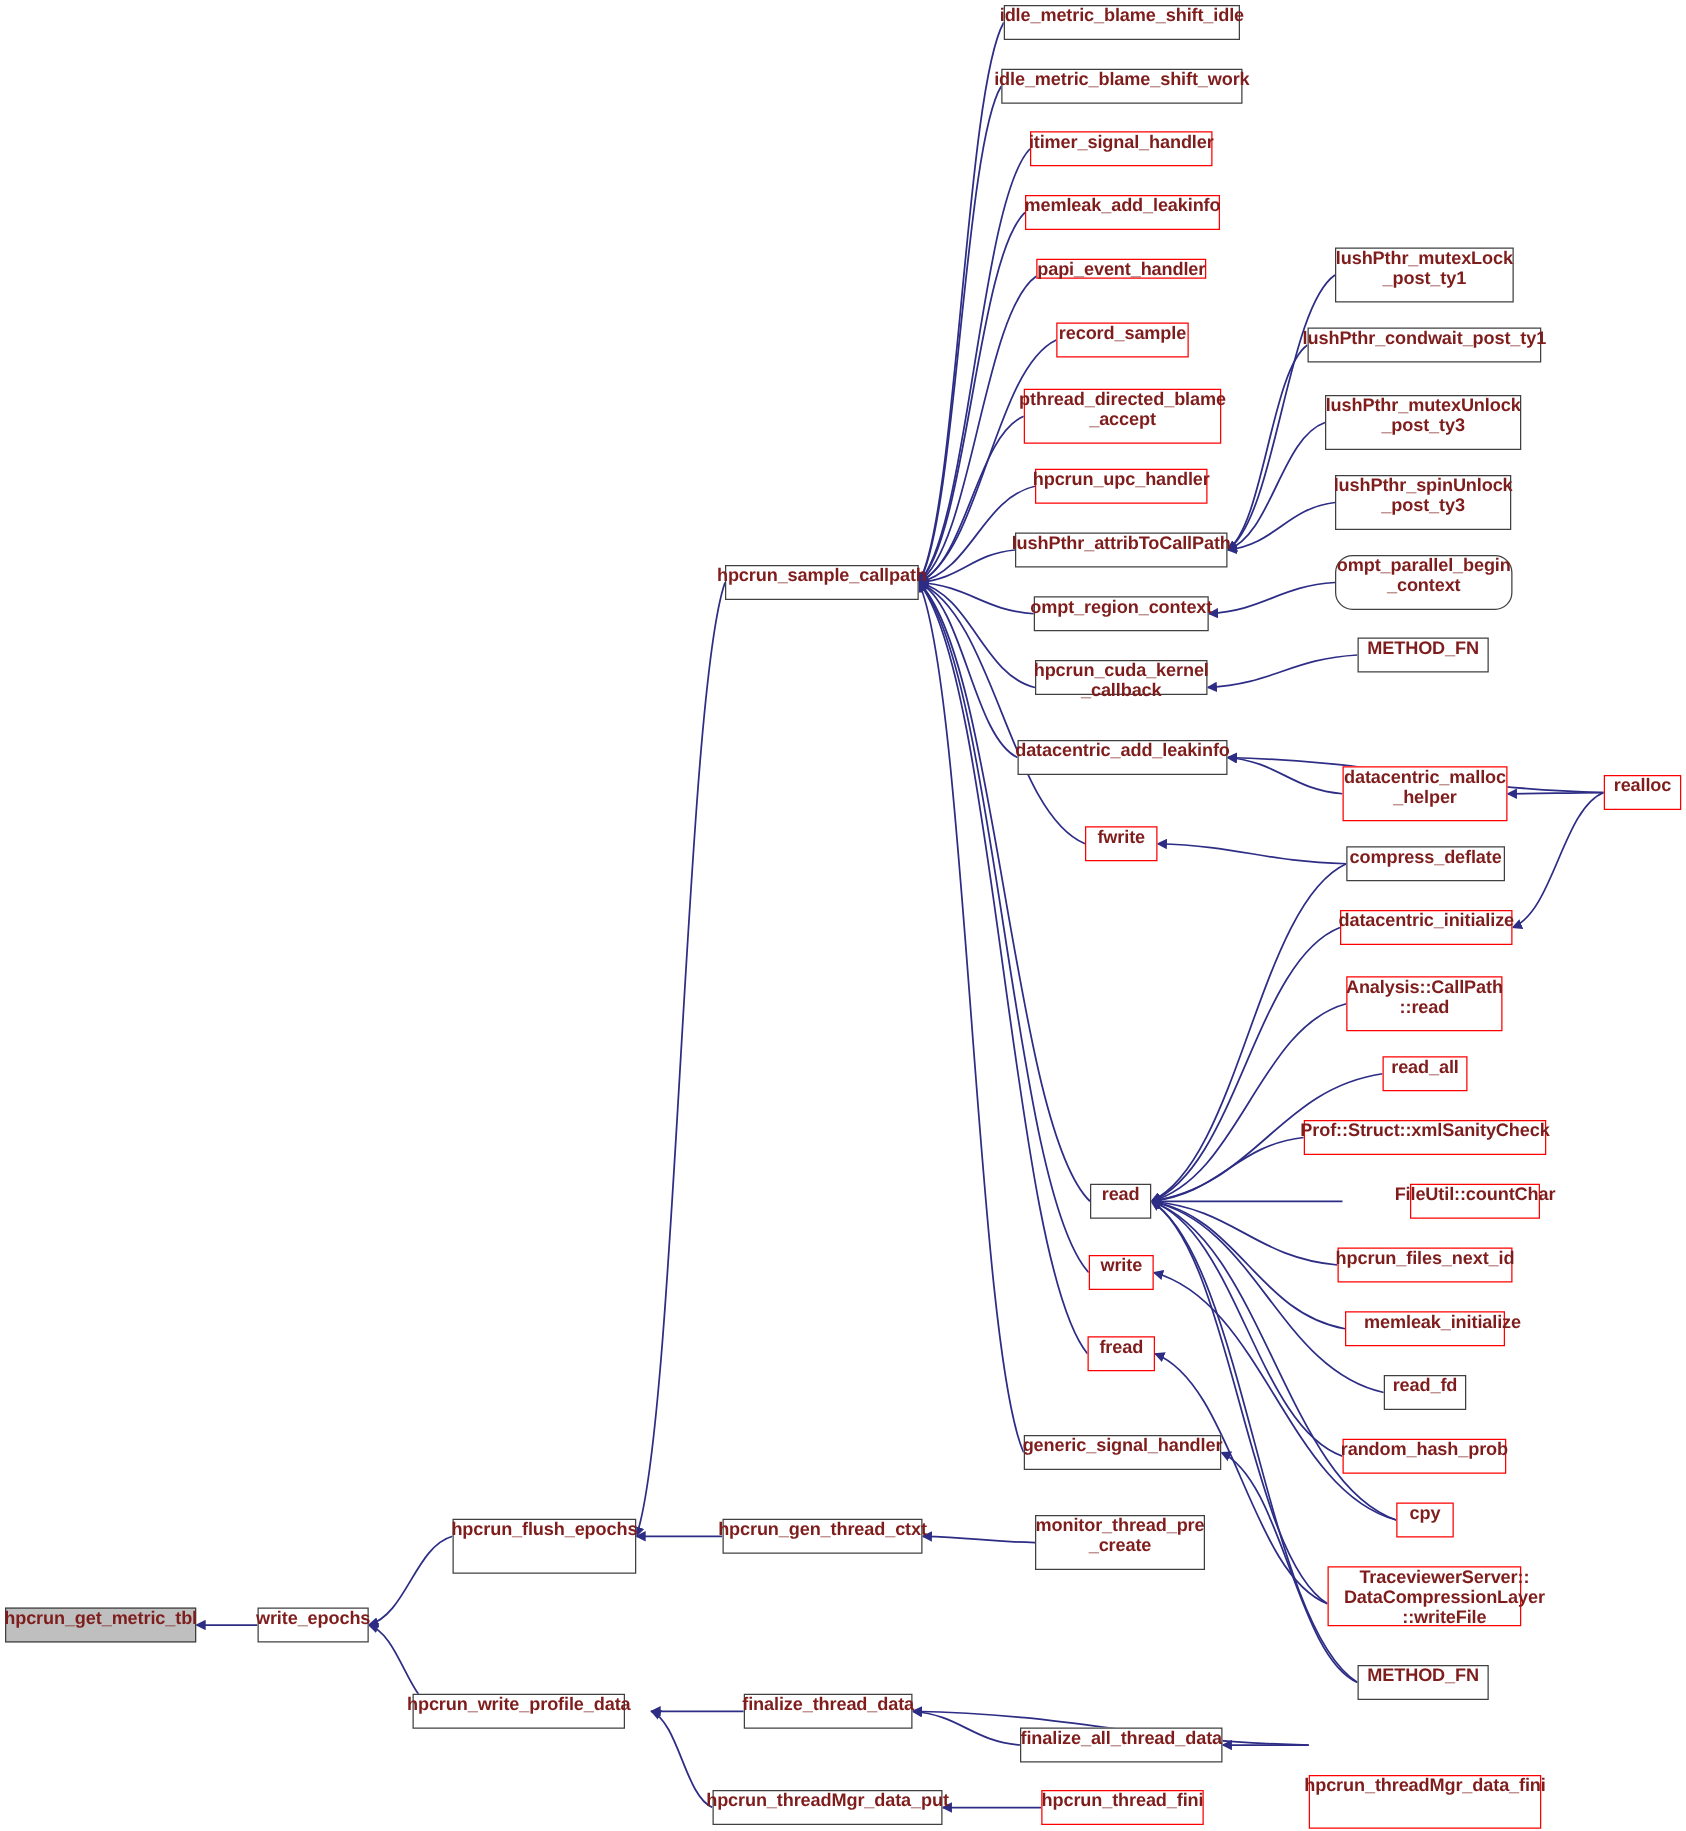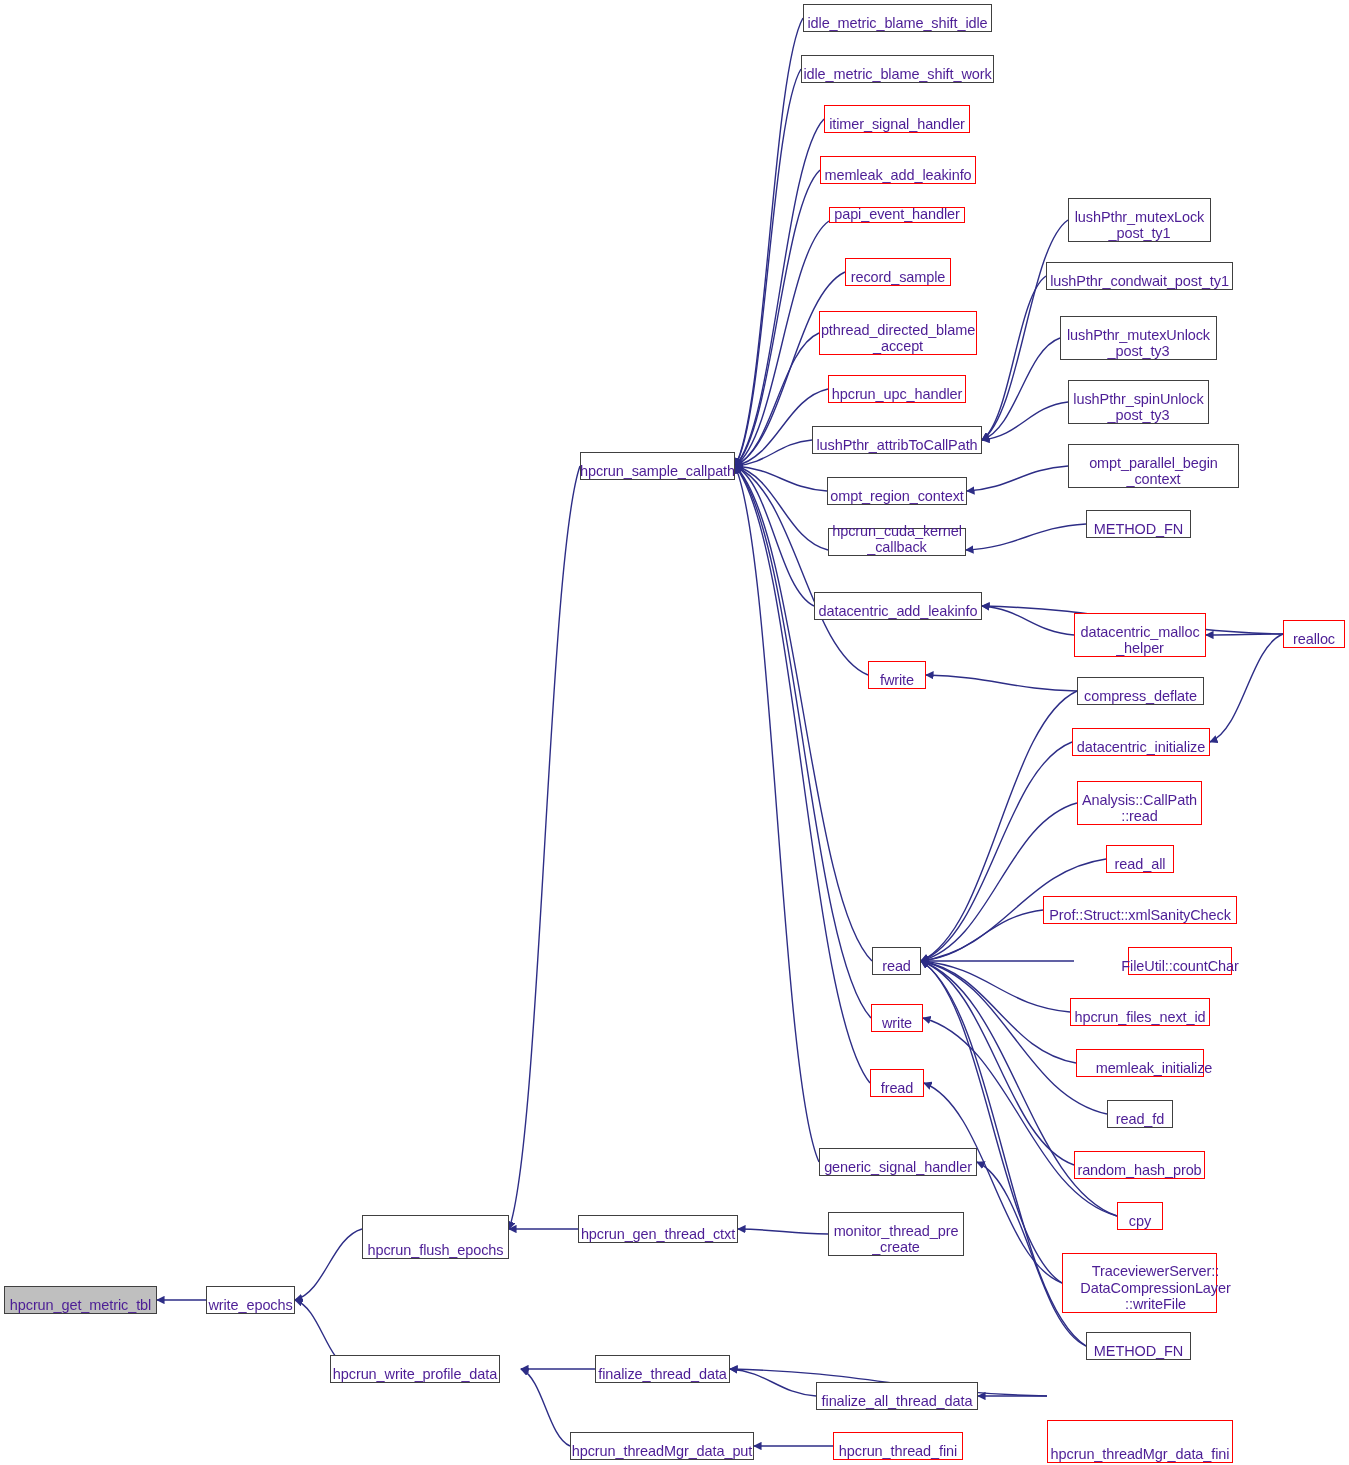--- a/index.html
+++ b/index.html
@@ -1,21 +1,21 @@
 <!DOCTYPE html>
 <html><head>
 <meta charset="utf-8">
 <style>
   html,body{margin:0;padding:0;background:#ffffff;}
   #canvas{position:relative;width:1349px;height:1465px;background:#ffffff;
           font-family:"Liberation Sans", sans-serif;overflow:hidden;}
   svg#edges{position:absolute;left:0;top:0;width:1349px;height:1465px;}
-  .node{position:absolute;box-sizing:border-box;display:flex;align-items:flex-end;
+  .node{position:absolute;box-sizing:border-box;display:flex;align-items:flex-start;
         justify-content:center;text-align:center;background:#ffffff;
-        font-size:14.5px;color:#4c1d95;line-height:1.12;letter-spacing:-0.1px;}
+        font-size:14.5px;color:#7f1d1d;line-height:1.12;letter-spacing:-0.1px;font-weight:bold;}
   .node.plain{border:1.5px solid #404040;}
   .node.red{border:1.5px solid #ff0000;}
   .node.hl{border:1.5px solid #404040;background:#bfbfbf;}
   .node span{display:block;padding:0 4px;white-space:pre-line;}
 </style>
 </head>
 <body>
 
 <div id="canvas">
   <svg id="edges" viewBox="0 0 1349 1465" xmlns="http://www.w3.org/2000/svg">
@@ -136,21 +136,21 @@
         <span>lushPthr_condwait_post_ty1</span>
       </div>
       <div class="node plain" style="left: 1060px; top: 316px; width: 157px; height: 44px;">
         <span>lushPthr_mutexUnlock
 _post_ty3</span>
       </div>
       <div class="node plain" style="left: 1068px; top: 380px; width: 141px; height: 44px;">
         <span>lushPthr_spinUnlock
 _post_ty3</span>
       </div>
-      <div class="node plain" style="left: 1068px; top: 444px; width: 171px; height: 44px;">
+      <div class="node plain" style="left: 1068px; top: 444px; width: 142px; height: 44px; border-radius: 14px;">
         <span>ompt_parallel_begin
 _context</span>
       </div>
       <div class="node plain" style="left: 1086px; top: 510px; width: 105px; height: 28px;">
         <span>METHOD_FN</span>
       </div>
       <div class="node red" style="left: 1074px; top: 613px; width: 132px; height: 44px;">
         <span>datacentric_malloc
 _helper</span>
       </div>
@@ -184,21 +184,21 @@
       </div>
       <div class="node plain" style="left: 1107px; top: 1100px; width: 66px; height: 28px;">
         <span>read_fd</span>
       </div>
       <div class="node red" style="left: 1074px; top: 1151px; width: 131px; height: 28px;">
         <span>random_hash_prob</span>
       </div>
       <div class="node red" style="left: 1117px; top: 1202px; width: 46px; height: 28px;">
         <span>cpy</span>
       </div>
-      <div class="node red" style="left: 1062px; top: 1253px; width: 155px; height: 60px; padding-left: 32px;">
+      <div class="node red" style="left: 1062px; top: 1253px; width: 155px; height: 48px; padding-left: 32px;">
         <span>TraceviewerServer::
 DataCompressionLayer
 ::writeFile</span>
       </div>
       <div class="node plain" style="left: 1086px; top: 1332px; width: 105px; height: 28px;">
         <span>METHOD_FN</span>
       </div>
       <div class="node plain" style="left: 872px; top: 947px; width: 49px; height: 28px;">
         <span>read</span>
       </div>

